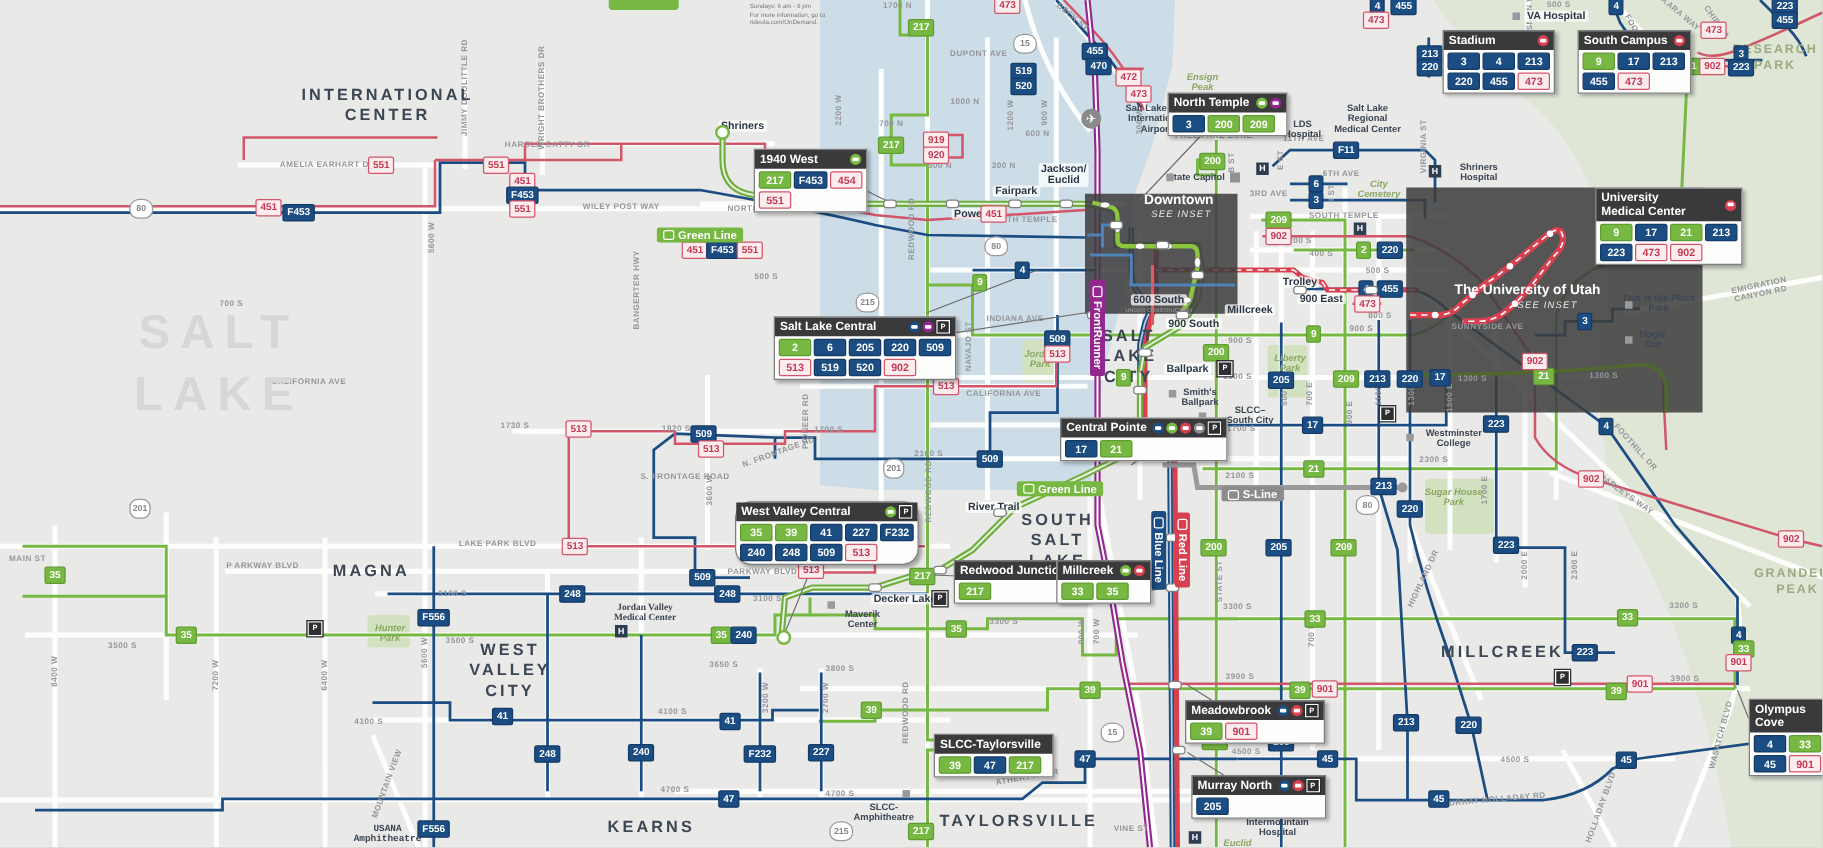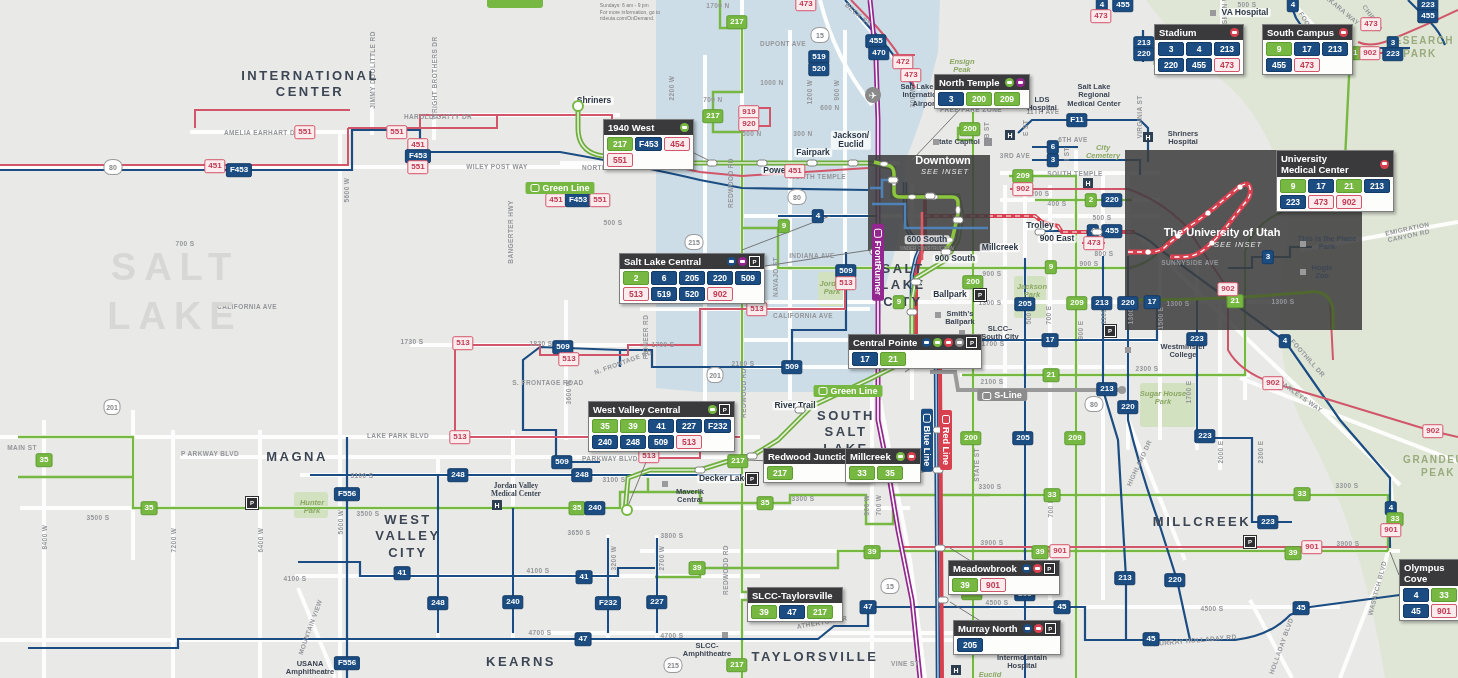--- a/index.html
+++ b/index.html
@@ -336,21 +336,21 @@
     <div class="lbl area terrain" style="left: 1420px; top: 47px; transform: translate(-50%, -50%);">RESEARCH
 PARK</div>
     <div class="lbl area terrain" style="left: 1438px; top: 466px; transform: translate(-50%, -50%);">GRANDEUR
 PEAK</div>
     <div class="lbl nature" style="left: 962px; top: 66px; transform: translate(-50%, -50%);">Ensign
 Peak</div>
     <div class="lbl nature" style="left: 1103px; top: 152px; transform: translate(-50%, -50%);">City
 Cemetery</div>
     <div class="lbl nature" style="left: 832px; top: 288px; transform: translate(-50%, -50%);">Jordan
 Park</div>
-    <div class="lbl nature" style="left: 1032px; top: 291px; transform: translate(-50%, -50%);">Jackson
+    <div class="lbl nature" style="left: 1032px; top: 291px; transform: translate(-50%, -50%);">Liberty
 Park</div>
     <div class="lbl nature" style="left: 1163px; top: 398px; transform: translate(-50%, -50%);">Sugar House
 Park</div>
     <div class="lbl nature" style="left: 312px; top: 507px; transform: translate(-50%, -50%);">Hunter
 Park</div>
     <div class="lbl nature" style="left: 990px; top: 675px; transform: translate(-50%, -50%);">Euclid</div>
     <div class="lbl poi " style="left: 925px; top: 95px; transform: translate(-50%, -50%);">Salt Lake City
 International
 Airport</div>
     <div class="lbl poi b" style="left: 594px; top: 101px; transform: translate(-50%, -50%);">Shriners</div>
@@ -370,32 +370,32 @@
     <div class="lbl poi b" style="left: 927px; top: 240px; transform: translate(-50%, -50%);">600 South</div>
     <div class="lbl poi t" style="left: 927px; top: 249px; transform: translate(-50%, -50%);">UNDER CONSTRUCTION</div>
     <div class="lbl poi b" style="left: 955px; top: 259px; transform: translate(-50%, -50%);">900 South</div>
     <div class="lbl poi b" style="left: 1040px; top: 226px; transform: translate(-50%, -50%);">Trolley</div>
     <div class="lbl poi b" style="left: 1057px; top: 239px; transform: translate(-50%, -50%);">900 East</div>
     <div class="lbl poi b" style="left: 950px; top: 295px; transform: translate(-50%, -50%);">Ballpark</div>
     <div class="lbl poi " style="left: 960px; top: 318px; transform: translate(-50%, -50%);">Smith's
 Ballpark</div>
     <div class="lbl poi " style="left: 1000px; top: 333px; transform: translate(-50%, -50%);">SLCC–
 South City</div>
-    <div class="lbl poi " style="left: 1163px; top: 351px; transform: translate(-50%, -50%); margin-left: 20px;">Westminster
+    <div class="lbl poi " style="left: 1163px; top: 351px; transform: translate(-50%, -50%);">Westminster
 College</div>
     <div class="lbl poi " style="left: 1327px; top: 243px; transform: translate(-50%, -50%);">This Is the Place
 Park</div>
     <div class="lbl poi " style="left: 1322px; top: 272px; transform: translate(-50%, -50%);">Hogle
 Zoo</div>
     <div class="lbl poi " style="left: 690px; top: 496px; transform: translate(-50%, -50%);">Maverik
-Central</div>
+Center</div>
     <div class="lbl poi b" style="left: 724px; top: 479px; transform: translate(-50%, -50%);">Decker Lake</div>
     <div class="lbl poi " style="left: 516px; top: 490px; transform: translate(-50%, -50%); font-family: Liberation Serif, serif;">Jordan Valley
 Medical Center</div>
-    <div class="lbl poi " style="left: 310px; top: 668px; transform: translate(-50%, -50%);">USANA
+    <div class="lbl poi " style="left: 310px; top: 668px; transform: translate(-50%, -50%); font-family: Liberation Mono, monospace;">USANA
 Amphitheatre</div>
     <div class="lbl poi " style="left: 707px; top: 650px; transform: translate(-50%, -50%);">SLCC-
 Amphitheatre</div>
     <div class="lbl poi " style="left: 1022px; top: 662px; transform: translate(-50%, -50%);">Intermountain
 Hospital</div>
     <div class="lbl poi b" style="left: 1245px; top: 13px; transform: translate(-50%, -50%);">VA Hospital</div>
     <div class="lbl poi b" style="left: 795px; top: 406px; transform: translate(-50%, -50%);">River Trail</div>
     <div class="badge c-r" style="left: 305px; top: 132px; transform: translate(-50%, -50%);">551</div>
     <div class="badge c-r" style="left: 397px; top: 132px; transform: translate(-50%, -50%);">551</div>
     <div class="badge c-r" style="left: 418px; top: 145px; transform: translate(-50%, -50%);">451</div>
@@ -649,21 +649,21 @@
         </span>
       </div>
       <div class="rows">
         <div class="row">
           <span class="chip c-b">3</span>
           <span class="chip c-g">200</span>
           <span class="chip c-g">209</span>
         </div>
       </div>
     </div>
-    <div class="callout" style="left: 588px; top: 401px;">
+    <div class="callout" style="left: 588px; top: 401px; border-radius: 13px;">
       <div class="hd">
         <span style="white-space: pre-line;">West Valley Central</span>
         <span class="icset">
           <span class="cic g"></span>
           <span class="pic">P</span>
         </span>
       </div>
       <div class="rows">
         <div class="row">
           <span class="chip c-g">35</span>

